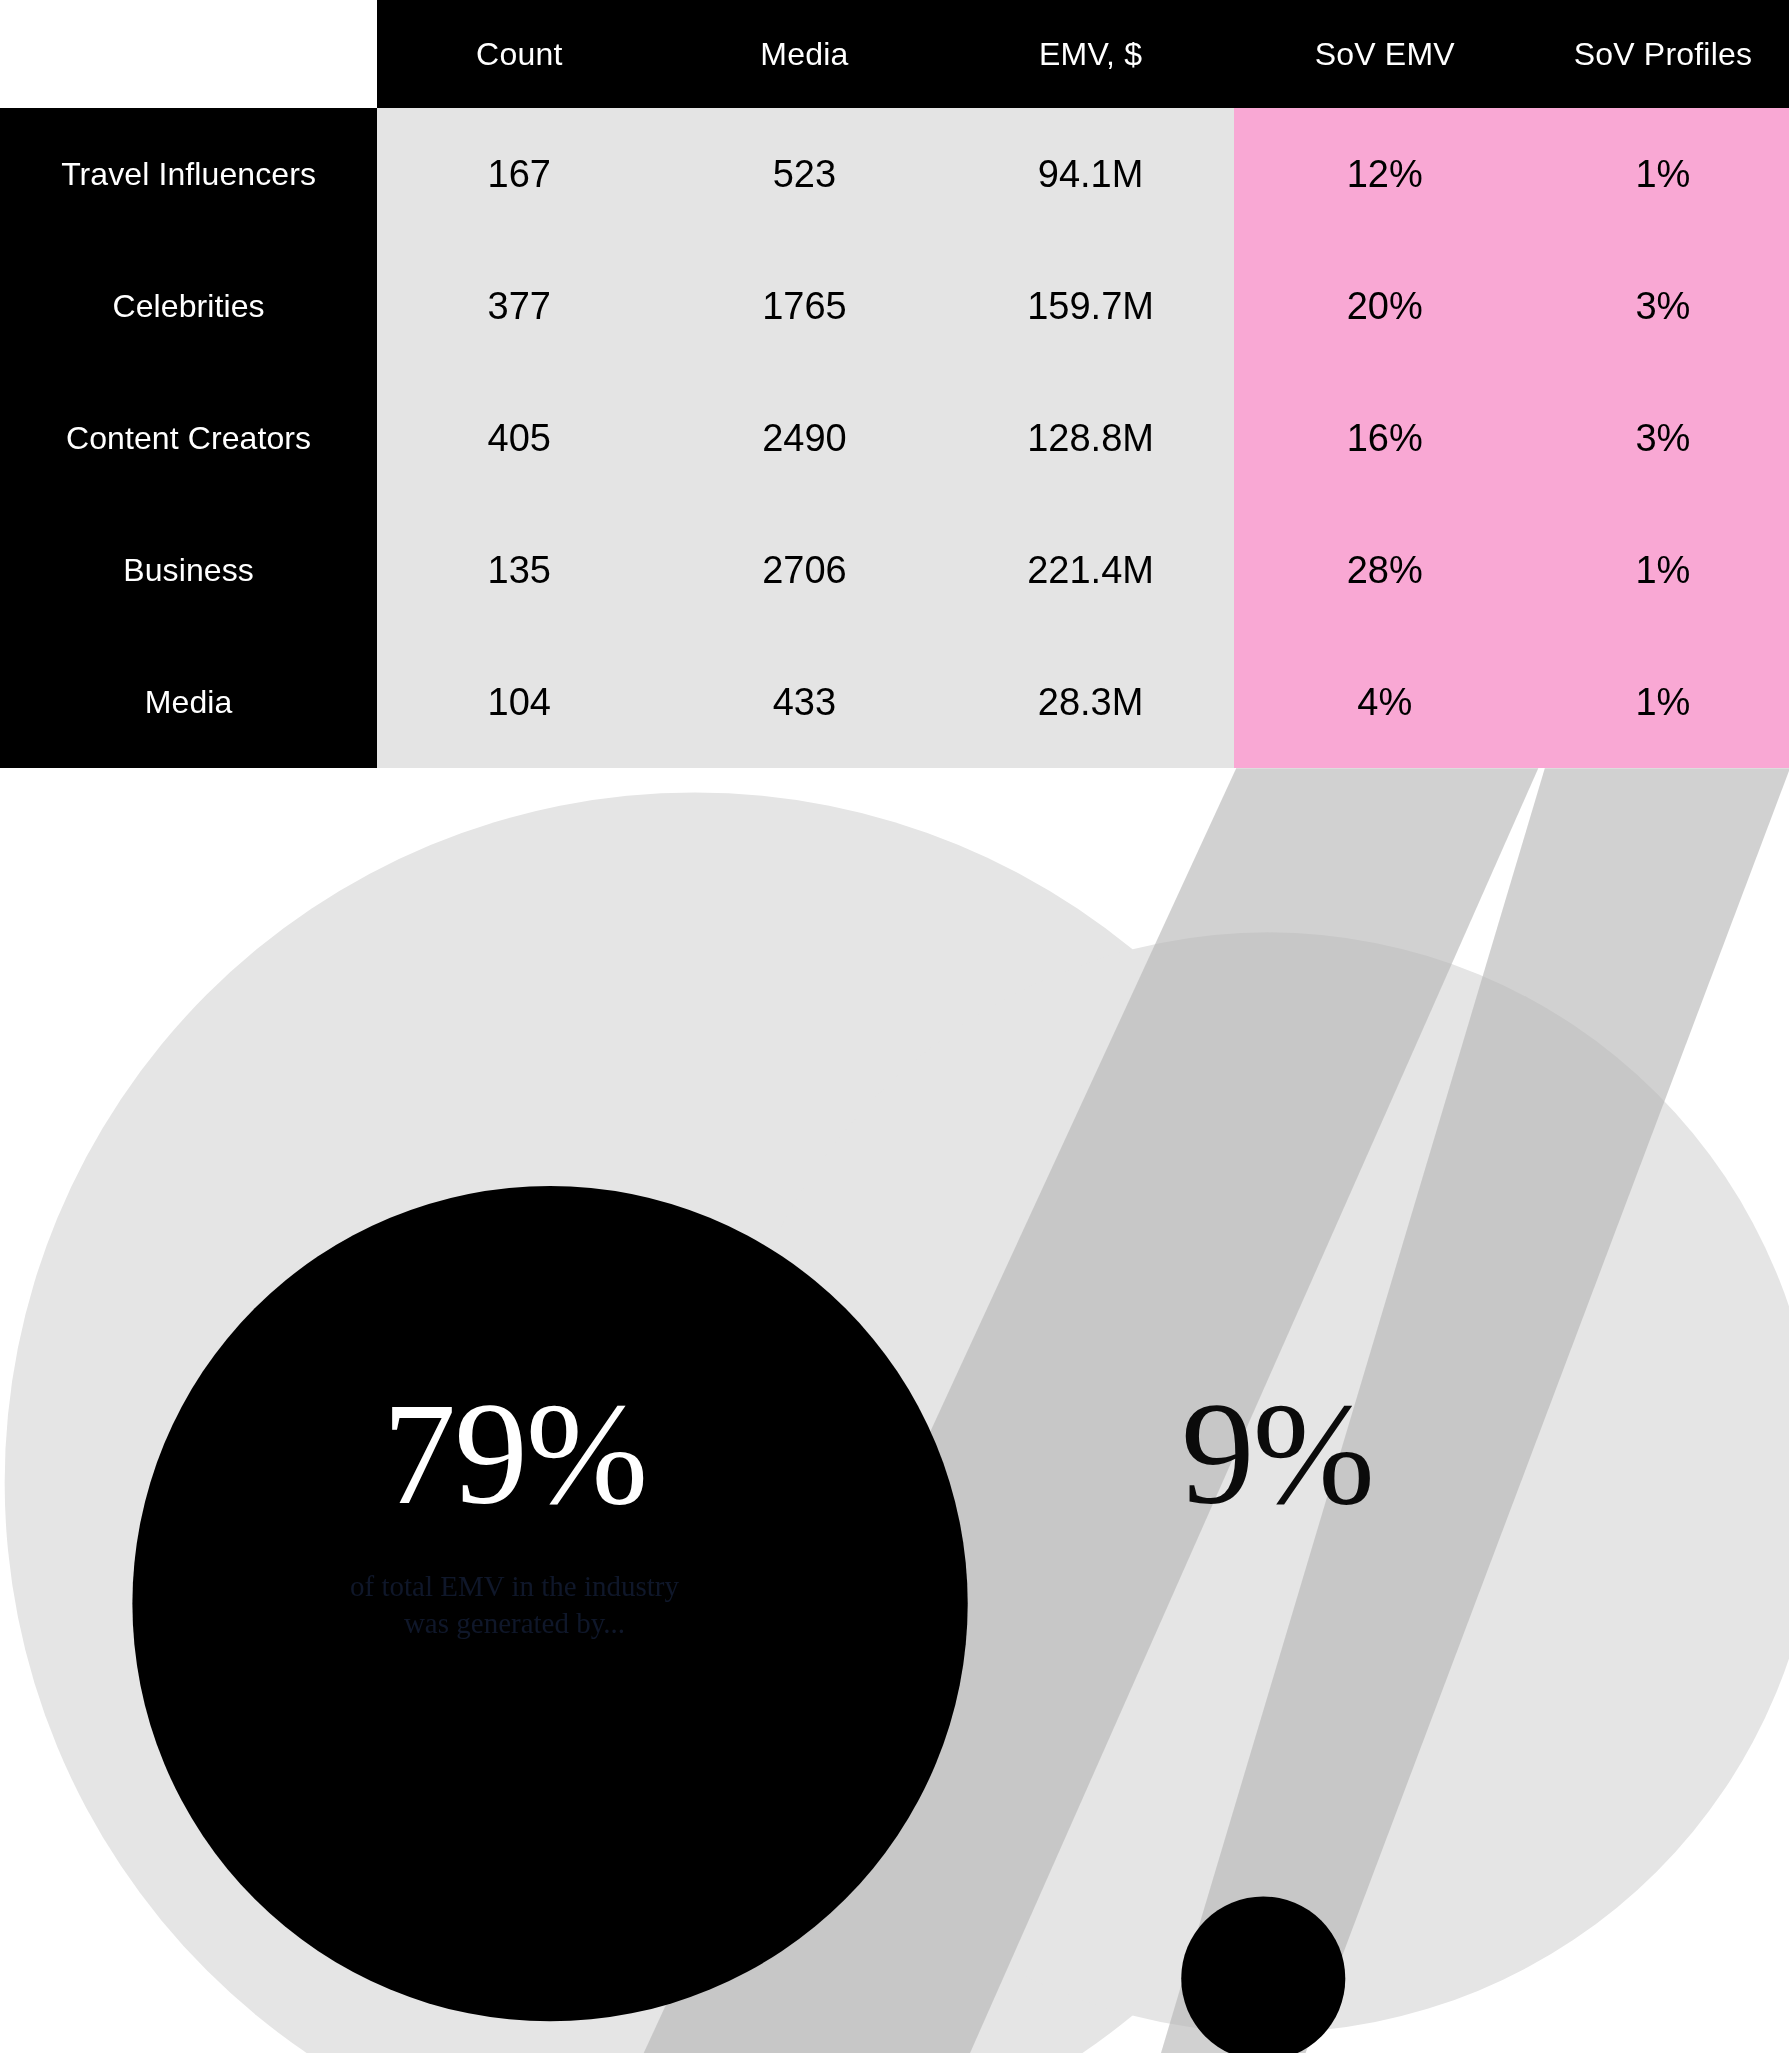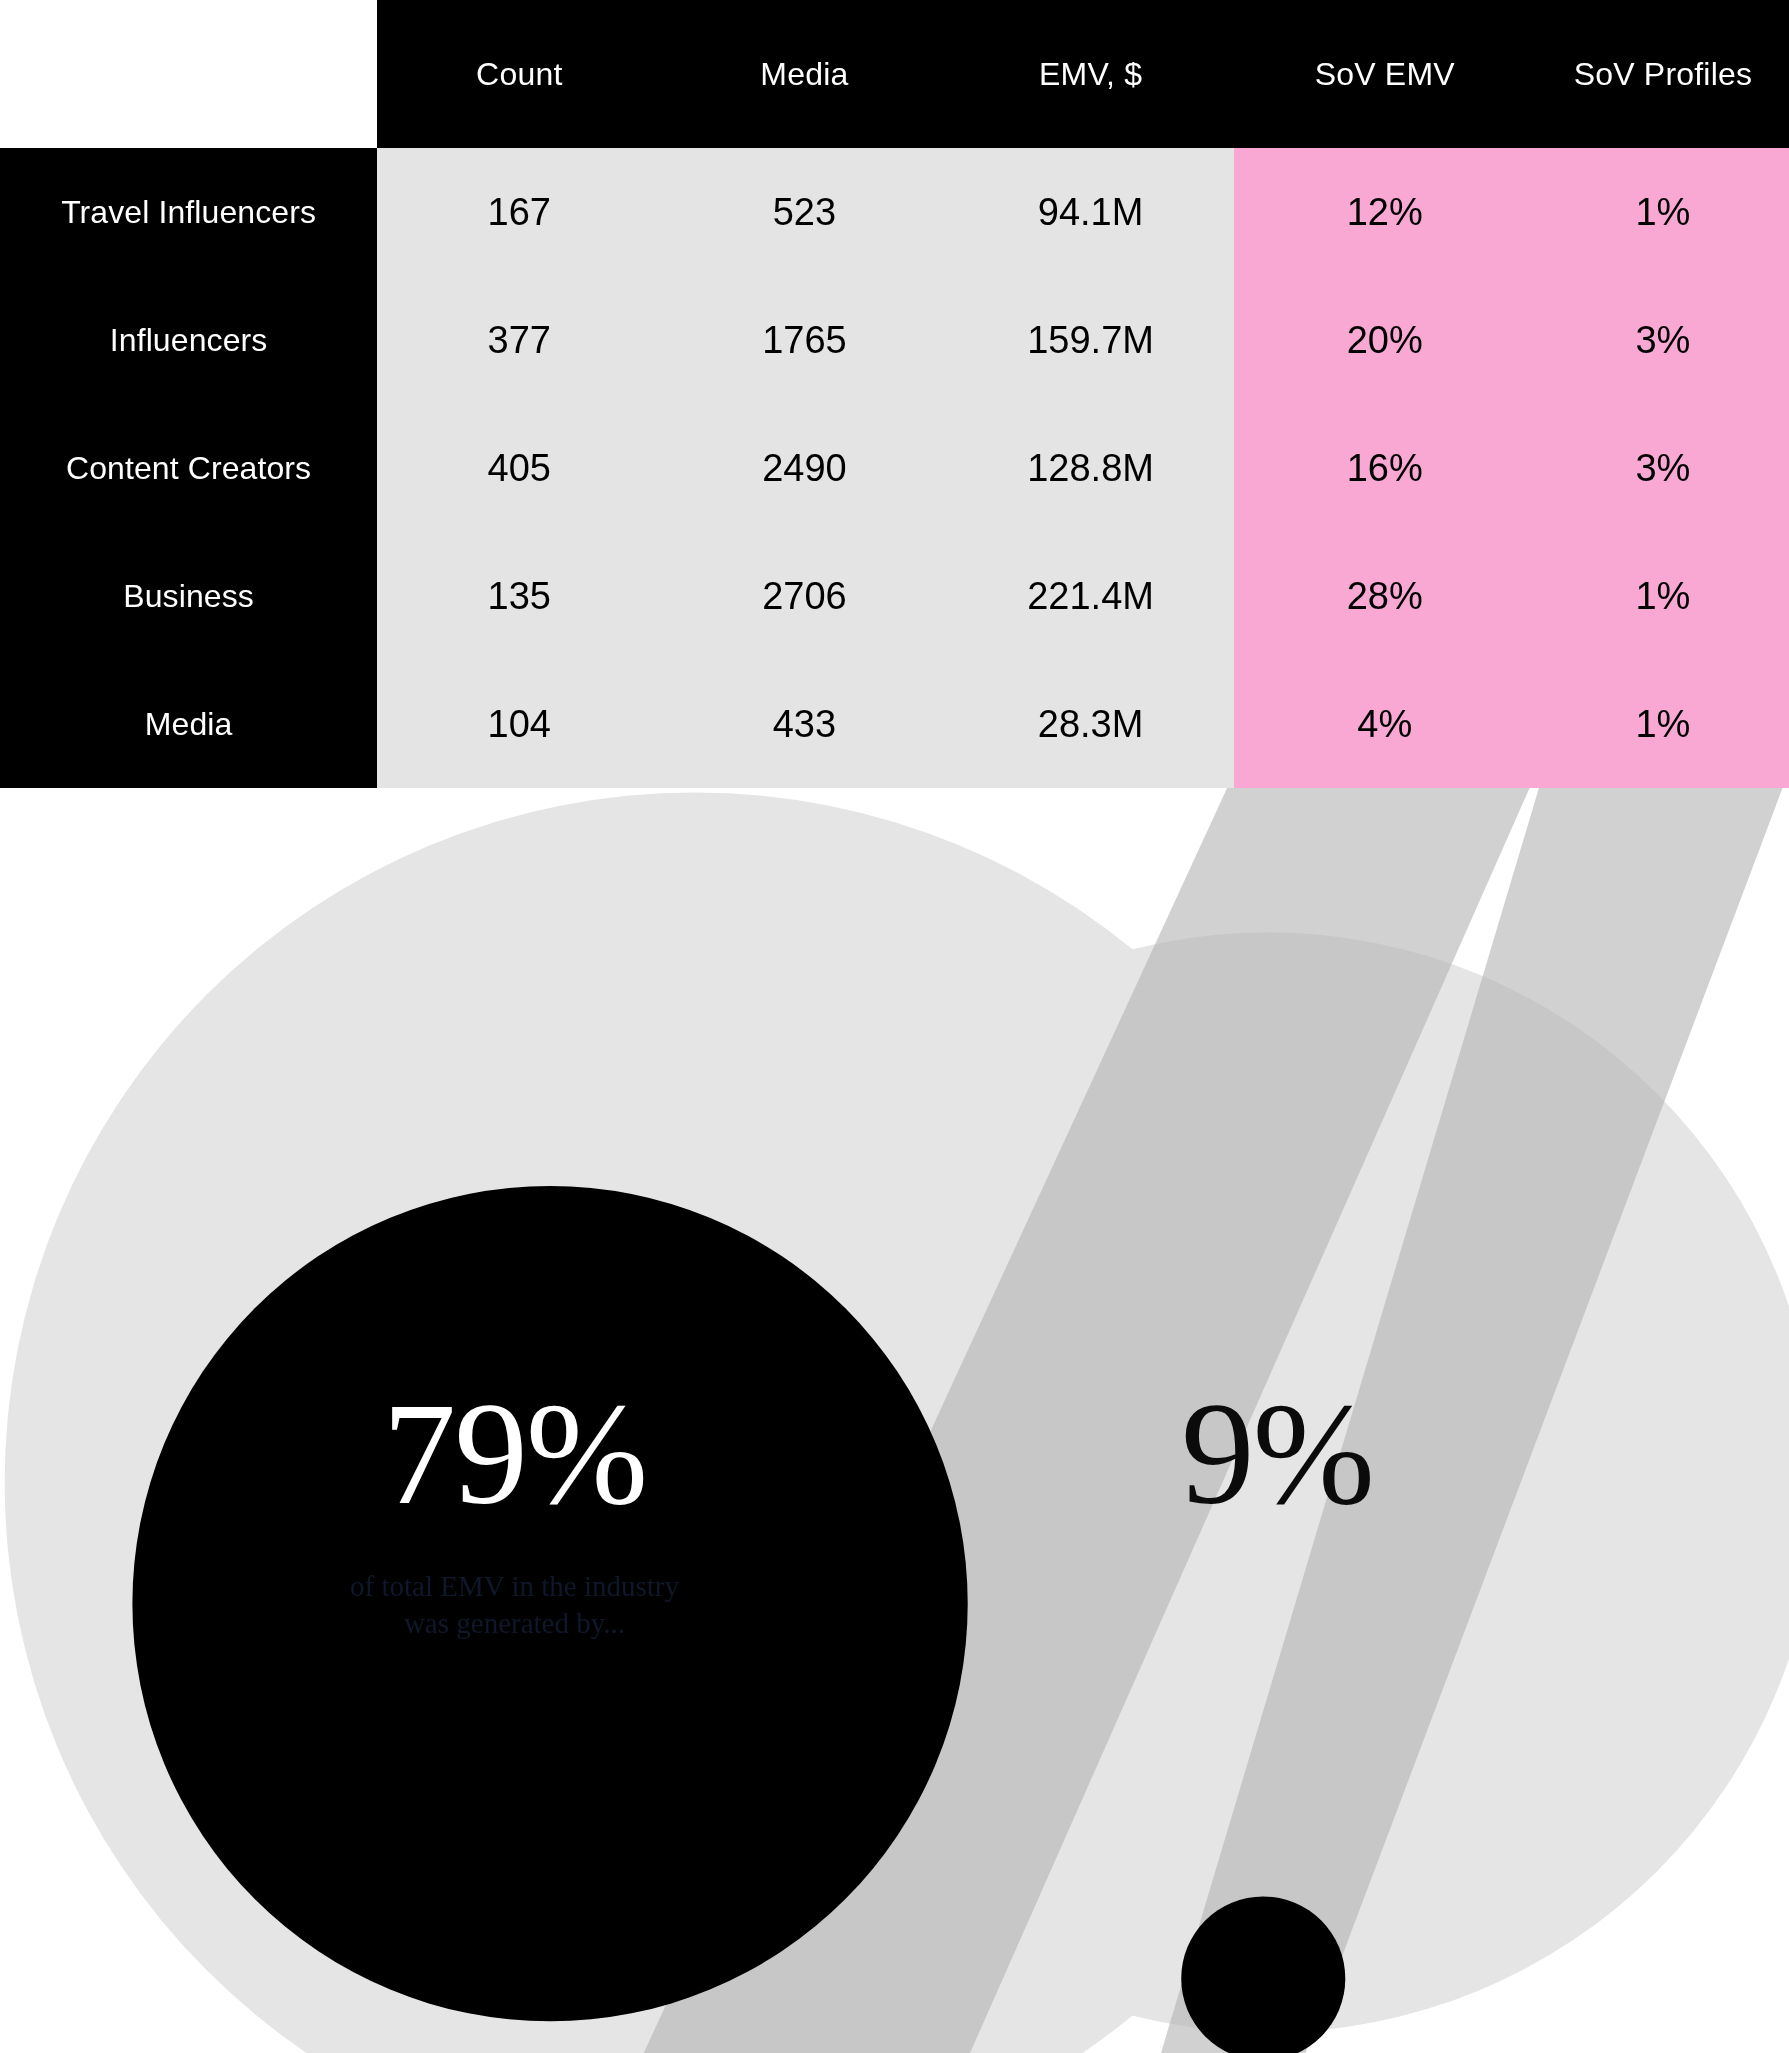--- a/index.html
+++ b/index.html
@@ -39,21 +39,21 @@
 
   
   .col-label  { width: 377px; }
   .col-count  { width: 284px; }
   .col-posts  { width: 286px; }
   .col-emv    { width: 286px; }
   .col-sovemv { width: 302px; }
   .col-sovpro { width: 254px; }
 
   
-  tr.header-row { height: 148px; }
+  tr.header-row { height: 108px; }
   th.hdr-spacer { background: #ffffff; }
   th.hdr {
     background: #000000;
     color: #ffffff;
     font-size: 32px;
     letter-spacing: 0.2px;
     border-left: 2.8px solid #ffffff;
     border-top: 2.8px solid #ffffff;
   }
   th.hdr.first-hdr { border-left: 0; }
@@ -179,21 +179,21 @@
   <tbody>
     <tr class="data-row">
       <td class="row-label">Travel Influencers</td>
       <td class="cell first-cell">167</td>
       <td class="cell">523</td>
       <td class="cell">94.1M</td>
       <td class="cell sov">12%</td>
       <td class="cell sov">1%</td>
     </tr>
     <tr class="data-row">
-      <td class="row-label">Influencers</td>
+      <td class="row-label">Celebrities</td>
       <td class="cell first-cell">377</td>
       <td class="cell">1765</td>
       <td class="cell">159.7M</td>
       <td class="cell sov">20%</td>
       <td class="cell sov">3%</td>
     </tr>
     <tr class="data-row">
       <td class="row-label">Content Creators</td>
       <td class="cell first-cell">405</td>
       <td class="cell">2490</td>

